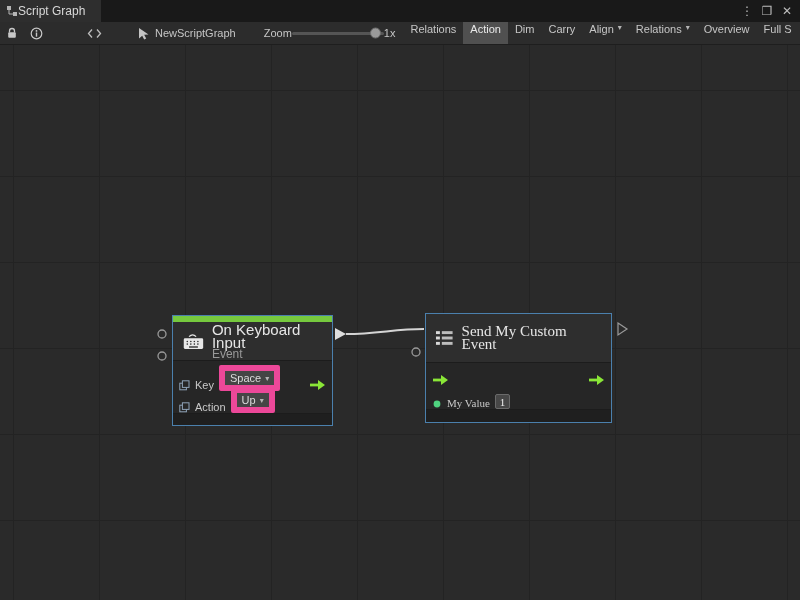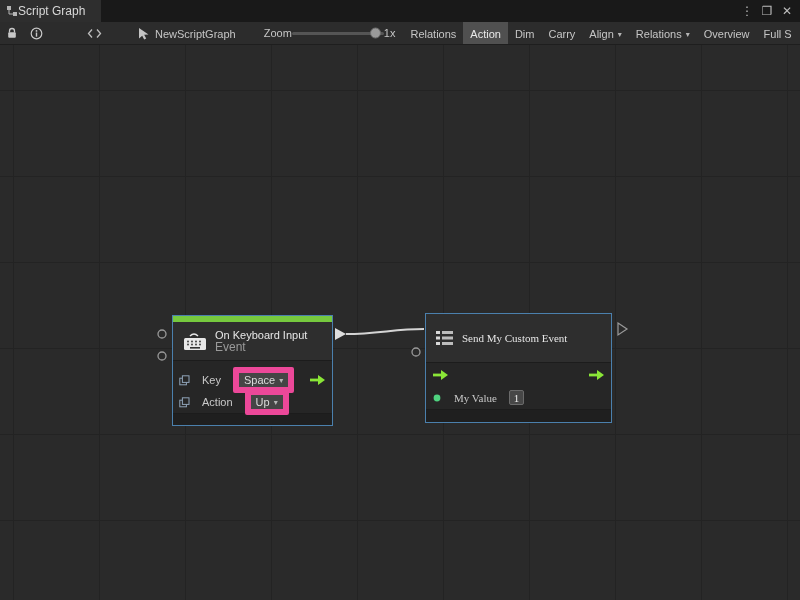--- a/index.html
+++ b/index.html
@@ -15,52 +15,52 @@
   .win-controls { margin-left:auto; display:flex; align-items:center; gap:2px; padding-right:4px; }
   .win-btn { width:18px; height:20px; display:flex; align-items:center; justify-content:center;
              color:#bdbdbd; font-size:12px; cursor:default; }
 
   
   .toolbar { position:absolute; top:22px; left:0; right:0; height:23px; background:#2c2c2c;
              border-bottom:1px solid #1e1e1e; display:flex; align-items:center;
              font-size:11px; color:#c6c6c6; overflow:hidden; }
   .tool-icon-btn { width:24px; height:100%; display:flex; align-items:center; justify-content:center; }
   .code-btn { margin-left:34px; }
-  .name-group { margin-left:32px; display:flex; align-items:flex-end; gap:5px; }
+  .name-group { margin-left:32px; display:flex; align-items:center; gap:5px; }
   .zoom-group { margin-left:28px; display:flex; align-items:center; }
   .slider-track { position:relative; width:92px; height:3px; background:#555; border-radius:2px; }
   .slider-thumb { position:absolute; top:50%; transform:translateY(-50%); right:3px;
                   width:11px; height:11px; border-radius:50%; background:#9a9a9a; border:1px solid #6e6e6e; }
   .tb-buttons { display:flex; align-items:stretch; height:100%; margin-left:8px; }
-  .tb-btn { display:flex; align-items:center; gap:4px; padding:12px 7px; white-space:nowrap; }
+  .tb-btn { display:flex; align-items:flex-start; gap:4px; padding:1px 7px; white-space:nowrap; }
   .tb-btn.active { background:#505050; color:#e9e9e9; }
   .caret { font-size:8px; color:#b5b5b5; }
 
   
   .canvas { position:absolute; top:45px; left:0; right:0; bottom:0; background-color:#2a2a2a;
             background-image:
               linear-gradient(to right, #232323 1px, transparent 1px),
               linear-gradient(to bottom, #232323 1px, transparent 1px);
             background-size:86px 86px; background-position:13px 45px; }
   .wires { position:absolute; inset:0; width:100%; height:100%; }
 
   
   .node { position:absolute; background:#262626; border:1px solid #4b80ad; color:#cfcfcf; }
   .node-keyboard { left:172px; top:270px; width:161px; }
   .node-send { left:425px; top:268px; width:187px;font-family:Liberation Serif, serif; }
   .node-accent { height:6px; background:#76c93e; }
   .node-header { display:flex; align-items:center; gap:7px; padding:0 9px; background:#2e2e2e; }
   .node-keyboard .node-header { height:38px; }
   .node-send .node-header { height:48px; }
   .node-titles { display:flex; flex-direction:column; justify-content:center; }
-  .node-title { font-size:11px; color:#e6e6e6; line-height:13px; }
+  .node-title { font-size:15px; color:#e6e6e6; line-height:13px; }
   .node-sub { font-size:12px; color:#9a9a9a; line-height:11px; }
   .node-body { border-top:1px solid #1c1c1c; background:#262626; }
   .node-keyboard .node-body { padding-top:8px; }
-  .node-row { display:flex; align-items:center; gap:12px; padding:0 6px; height:22px; font-size:11px; }
+  .node-row { display:flex; align-items:flex-end; gap:5px; padding:0 6px; height:22px; font-size:11px; }
   .node-send .node-row { height:23px; }
   .node-footer { border-top:1px solid #1c1c1c; background:#1f1f1f; }
   .node-keyboard .node-footer { height:12px; }
   .node-send .node-footer { height:13px; }
   .dropdown { display:inline-flex; align-items:center; gap:4px; background:#454545;
               border:6px solid #ec4899; border-radius:2px; padding:1px 5px; font-size:11px; color:#dcdcdc; }
   .value-field { min-width:15px; padding:0 3px; height:15px; line-height:15px; text-align:center;
                  background:#474747; border:1px solid #6a6a6a; border-radius:2px;
                  font-size:11px; color:#eeeeee; }
   .push-right { margin-left:auto; }

